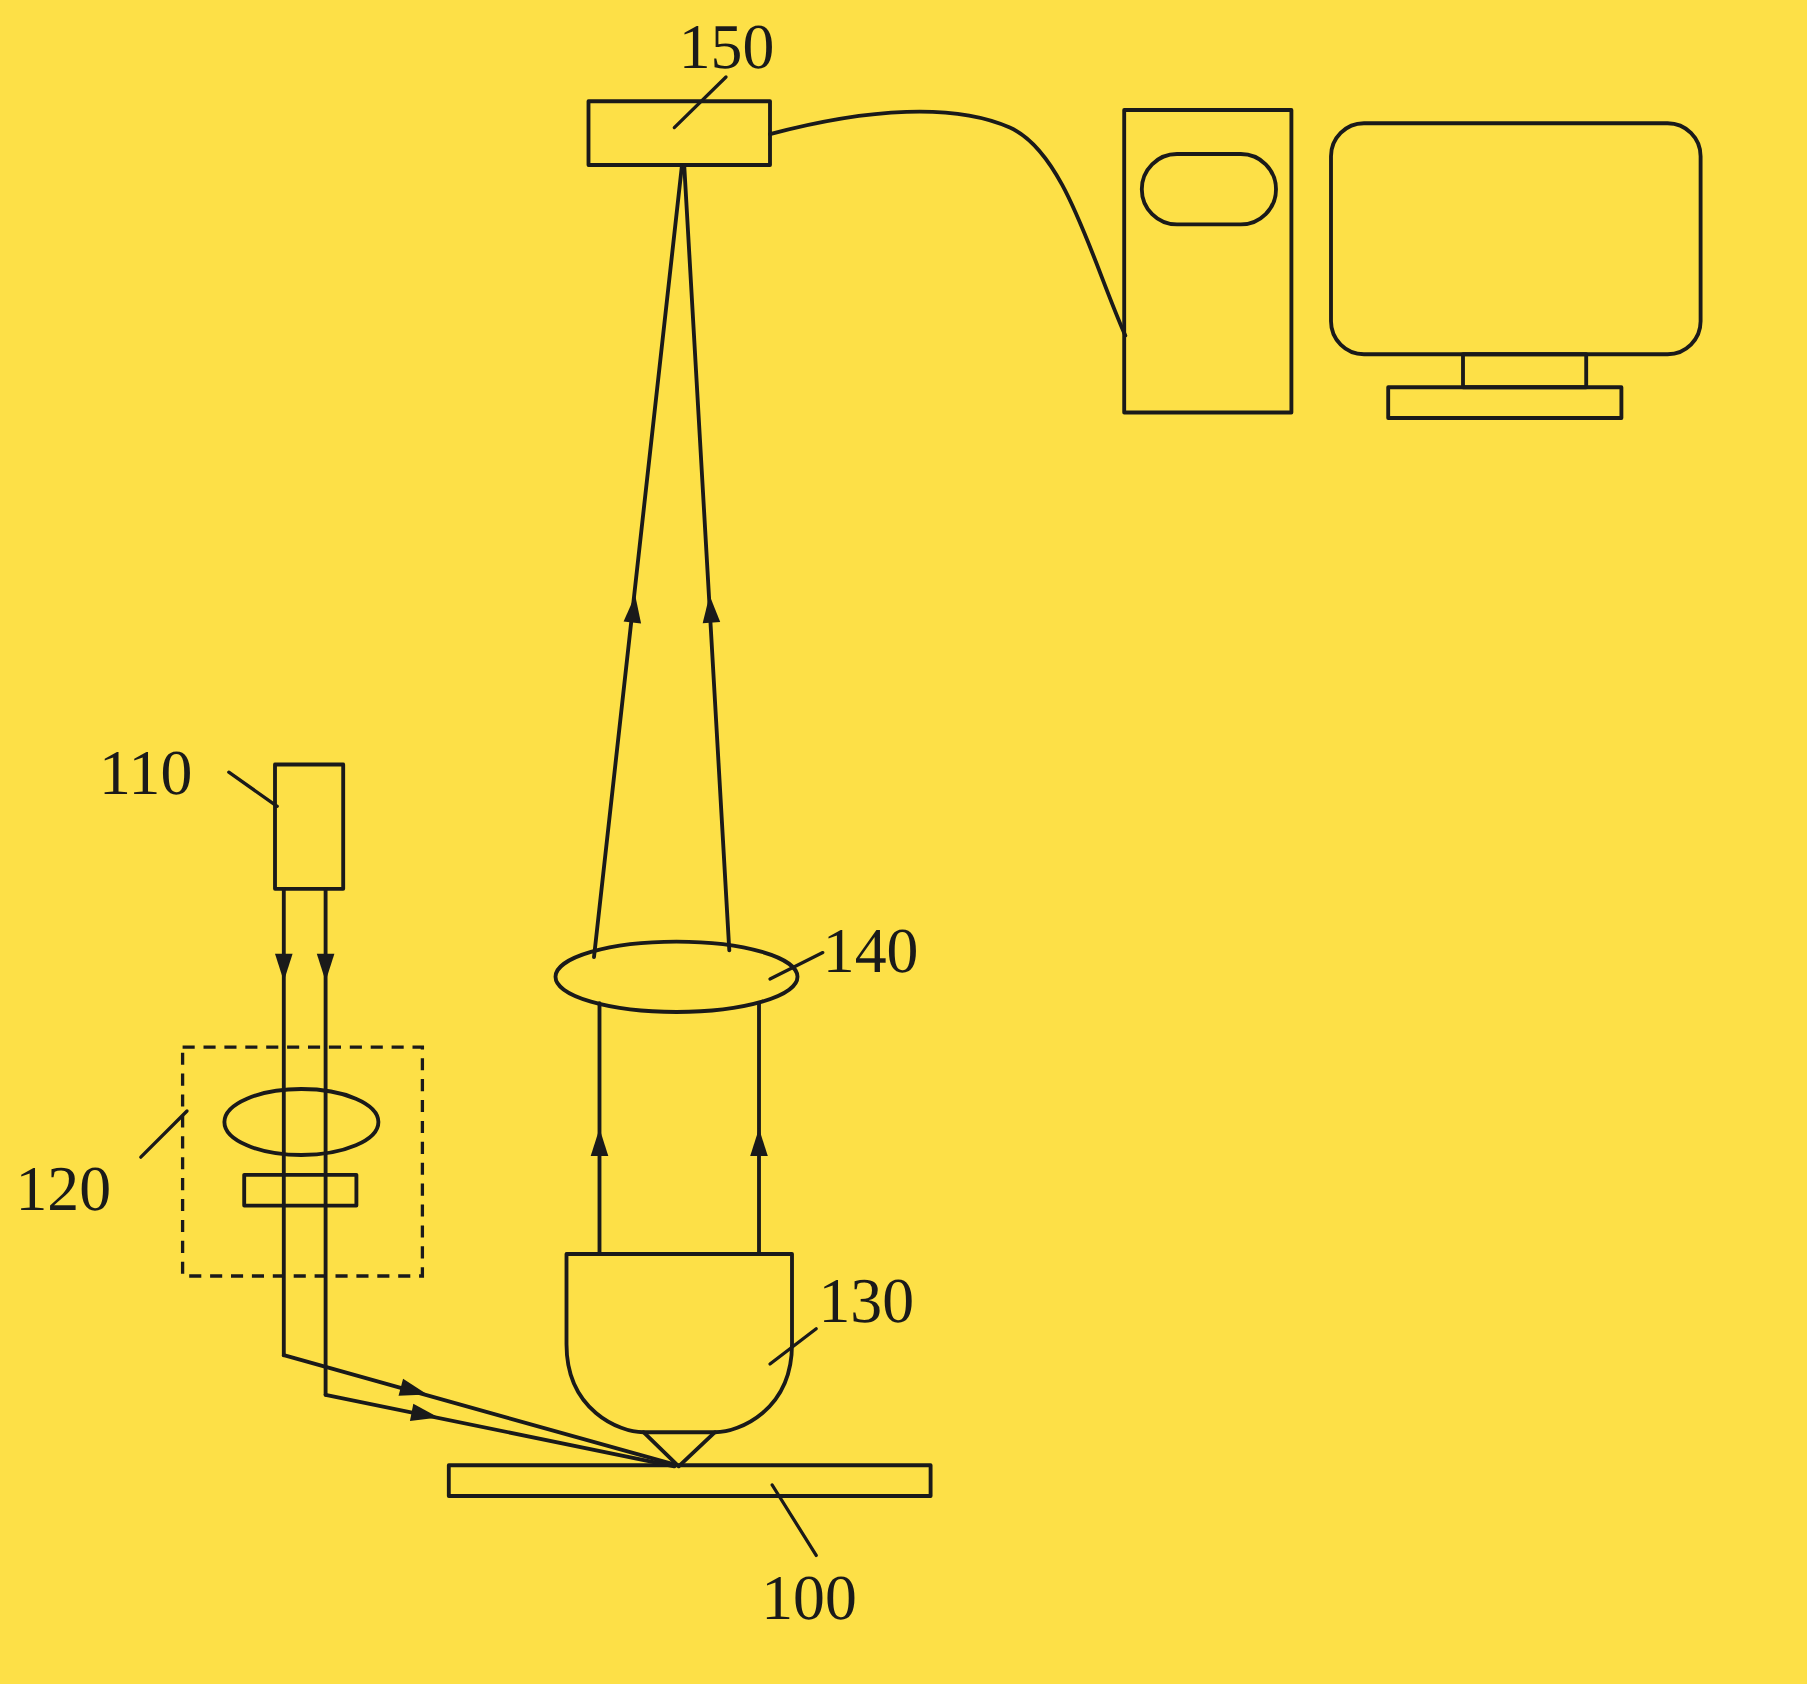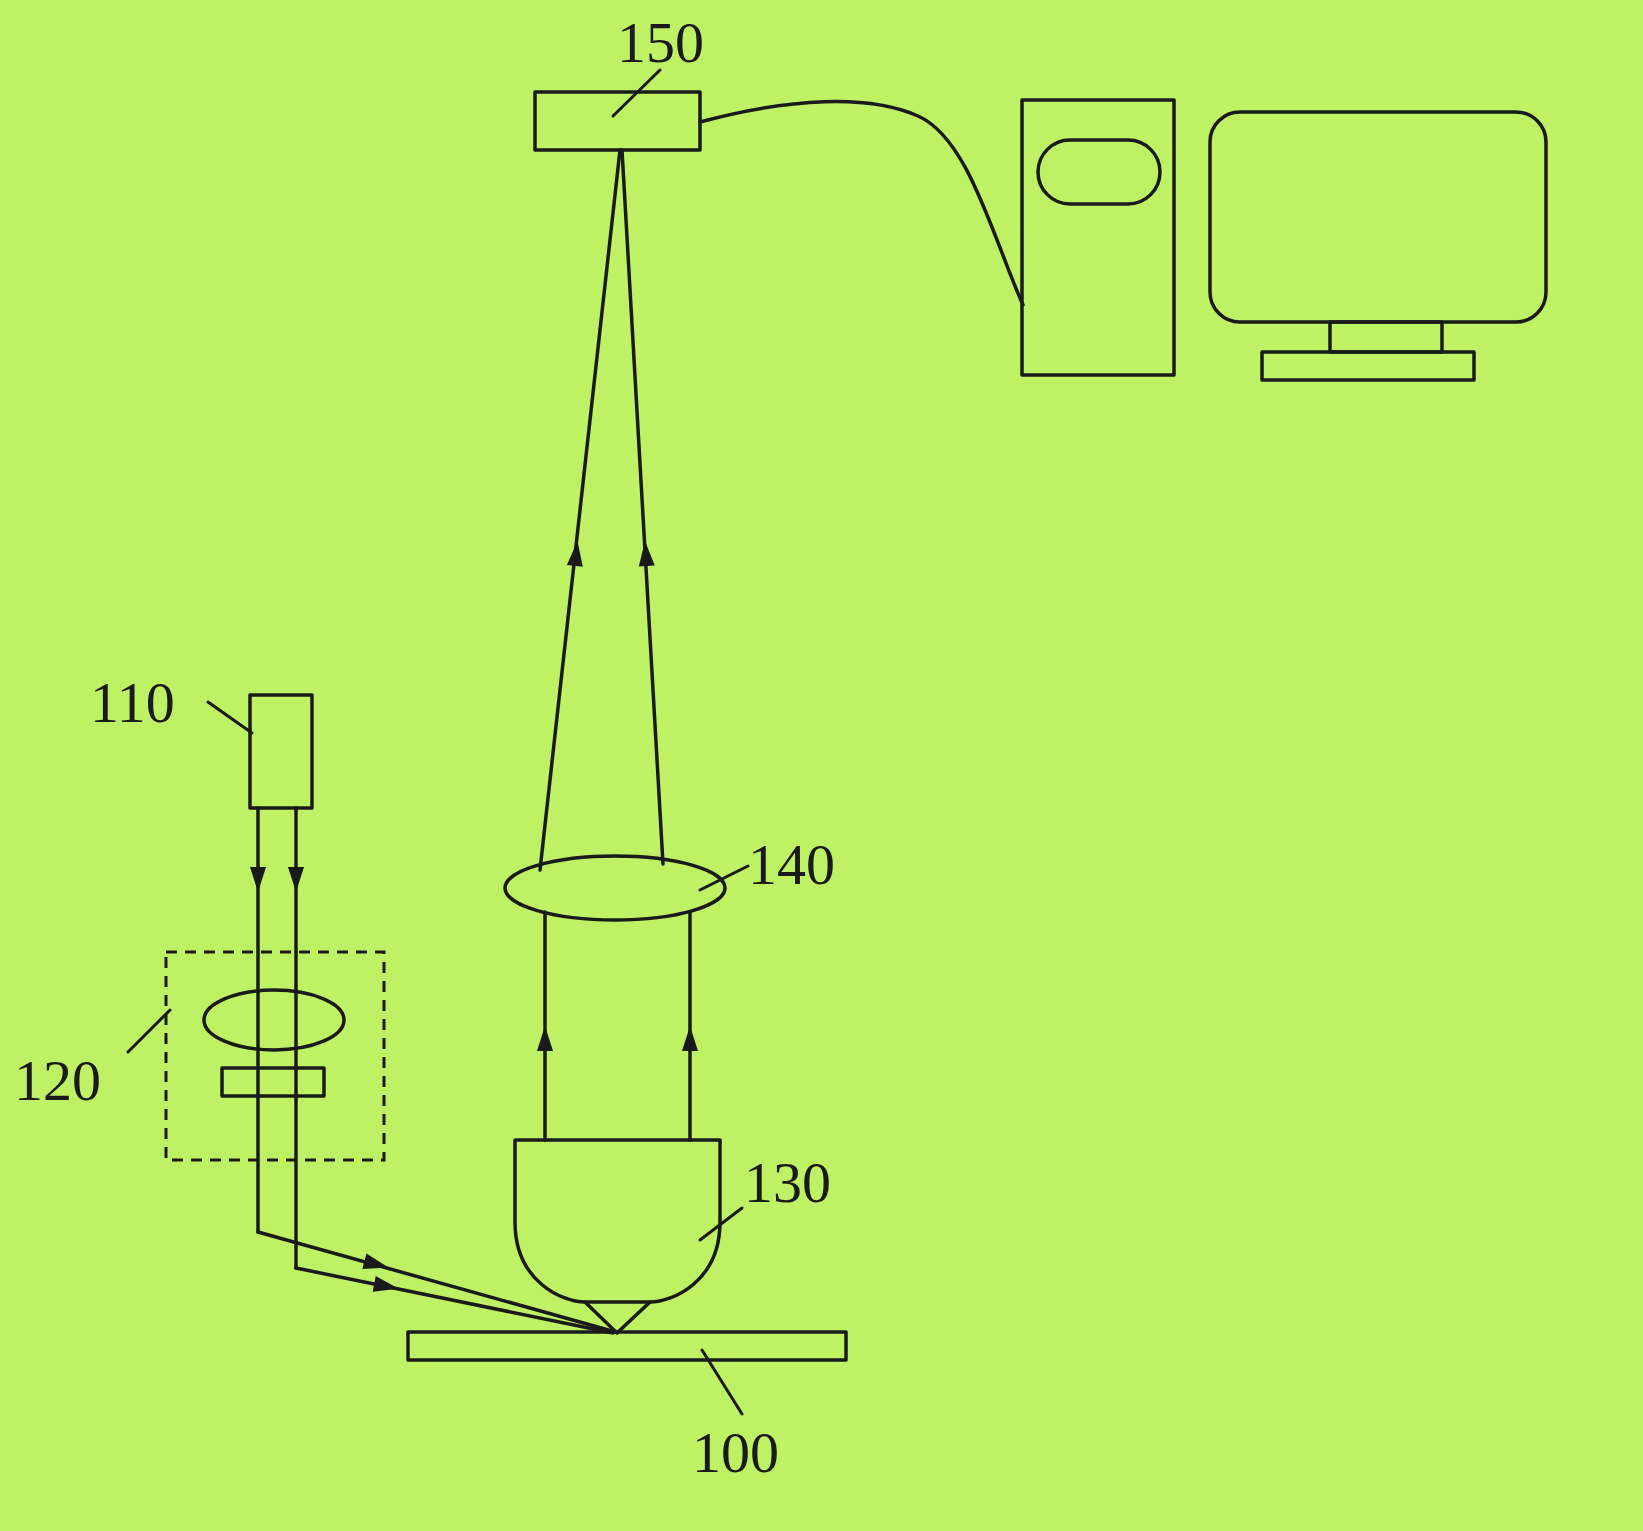--- a/index.html
+++ b/index.html
@@ -4,21 +4,21 @@
 <style>
   html, body {
     margin: 0;
     padding: 0;
     background: #ffffff;
   }
   .stage {
     position: relative;
     width: 1643px;
     height: 1531px;
-    background: #bef264;
+    background: #fde047;
     overflow: hidden;
   }
   svg { display: block; }
   .ln {
     fill: none;
     stroke: var(--stroke, #1a1a1a);
     stroke-width: 3.5;
     stroke-linecap: round;
     stroke-linejoin: round;
   }

